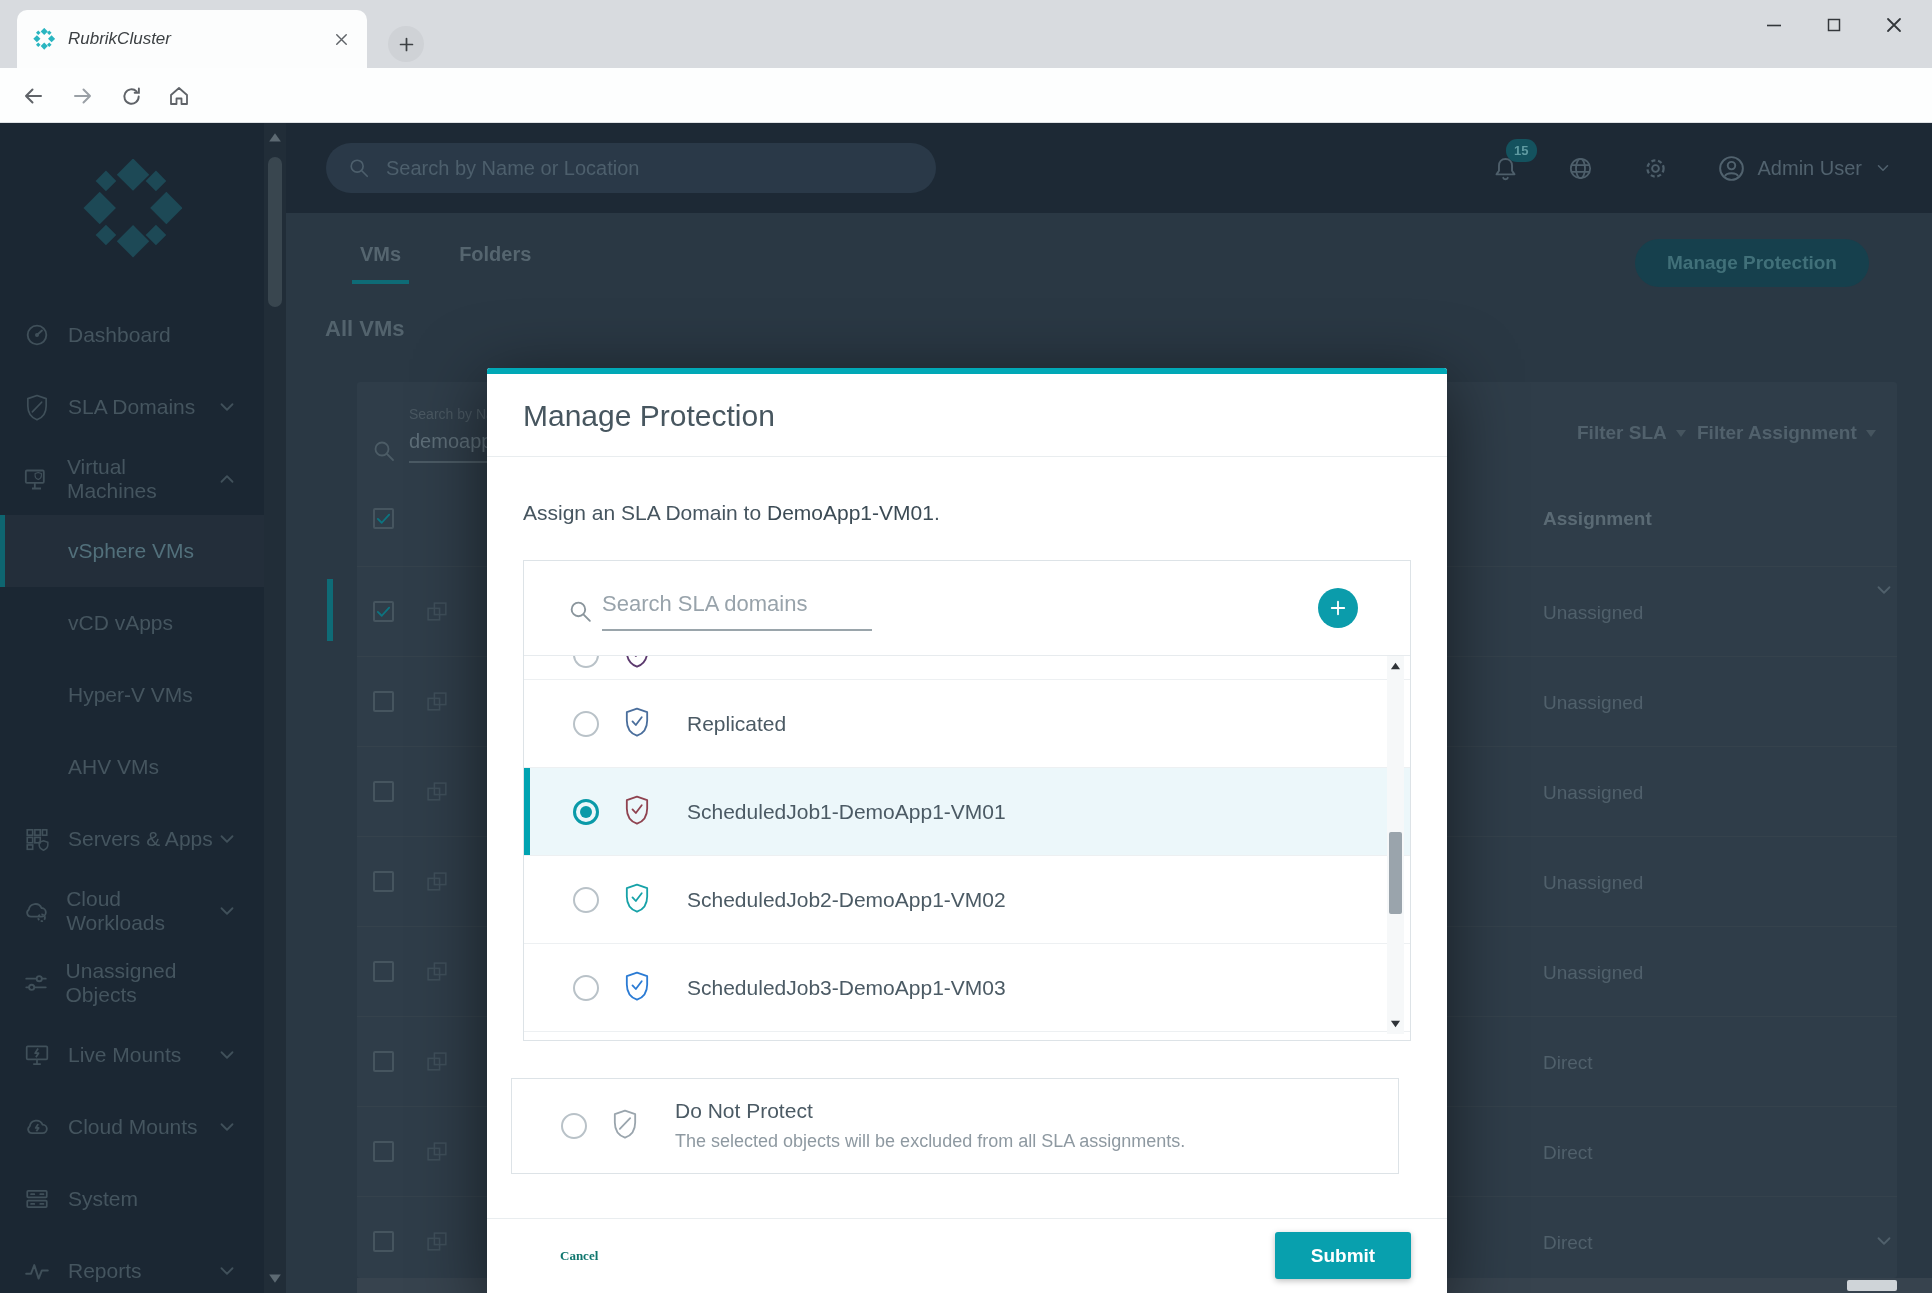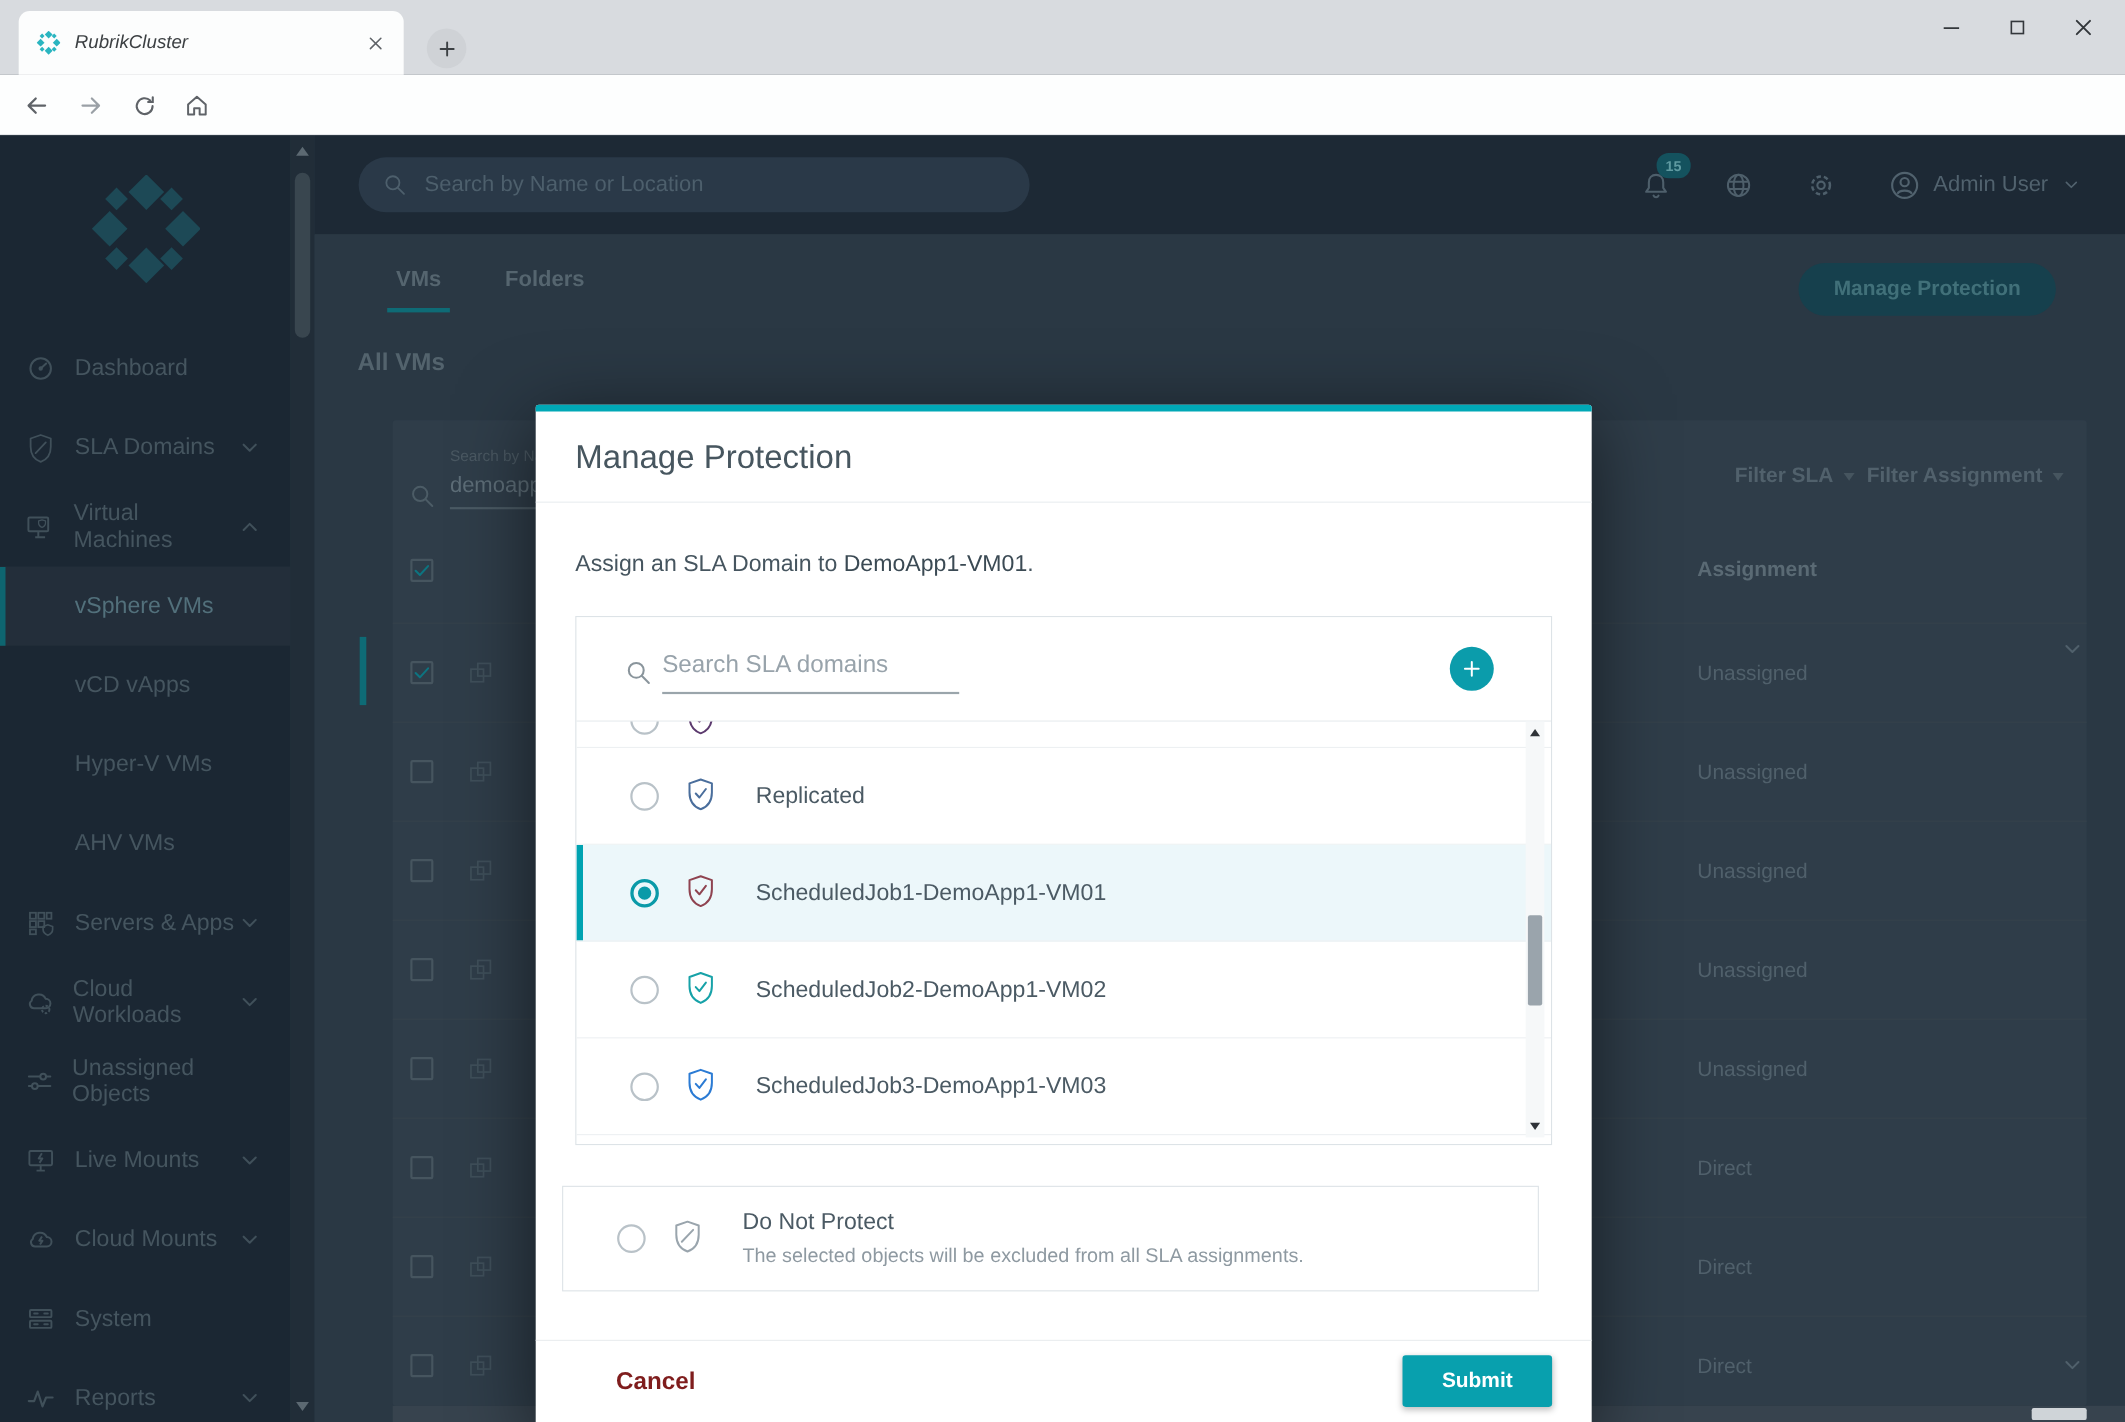--- a/index.html
+++ b/index.html
@@ -128,21 +128,21 @@
   .slascroll .sarr { position:absolute; left:3px; color:#2f3338; }
   .slascroll .sthumb { position:absolute; left:2px; width:13px; top:176px; height:82px; background:#9aa4ac; border-radius:2px; }
 
   .dnpbox { position:absolute; left:24px; top:710px; width:888px; height:96px; border:1px solid #dde3e7; }
   .dnpbox .radio { top:34px; } .dnpbox .slashield { top:30px; color:#9aa5ad; }
   .dnptitle { position:absolute; left:163px; top:20px; font-size:21px; color:#4b5a64; }
   .dnpdesc { position:absolute; left:163px; top:52px; font-size:18px; color:#8e99a1; }
 
   .mdiv2 { position:absolute; left:0; right:0; top:850px; height:1px; background:#e9edef; }
   .btn-cancel { position:absolute; left:73px; top:864px; height:47px; display:flex; align-items:center;
-    font-size:22px; font-weight:bold; color:#7f1d1d; cursor:pointer; }
+    font-size:13px; font-weight:bold; color:#0f766e; cursor:pointer;font-family:Liberation Serif, serif; }
   .btn-submit { position:absolute; left:788px; top:864px; width:136px; height:47px; background:#08a0ae;
     border-radius:3px; color:#fff; font-size:19px; font-weight:bold; display:flex; align-items:center;
     justify-content:center; cursor:pointer; box-shadow:0 2px 6px rgba(0,0,0,0.25); }
 </style>
 </head>
 <body>
 
 <svg width="0" height="0" style="position:absolute">
   <defs>
     <symbol id="s-logo" viewBox="0 0 48 48">

